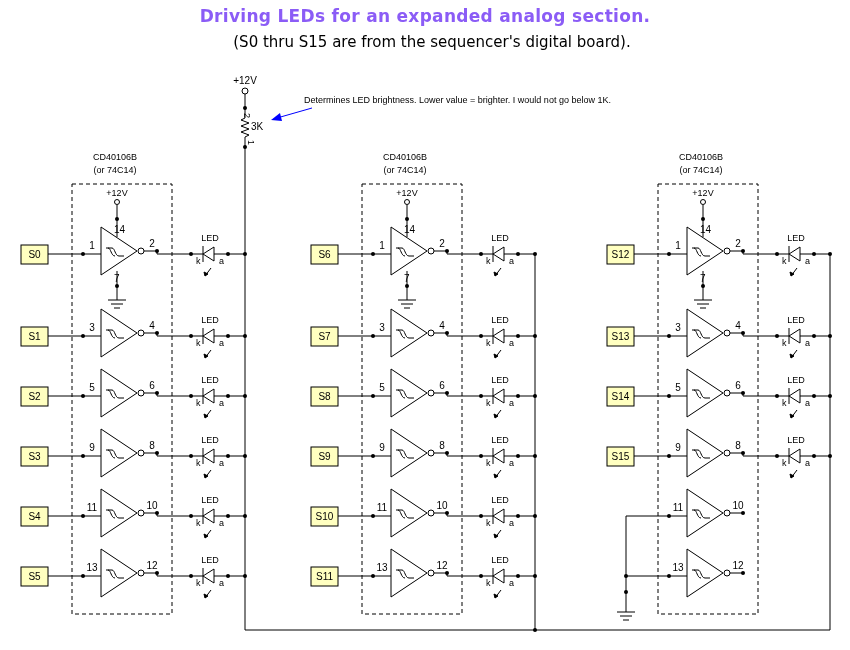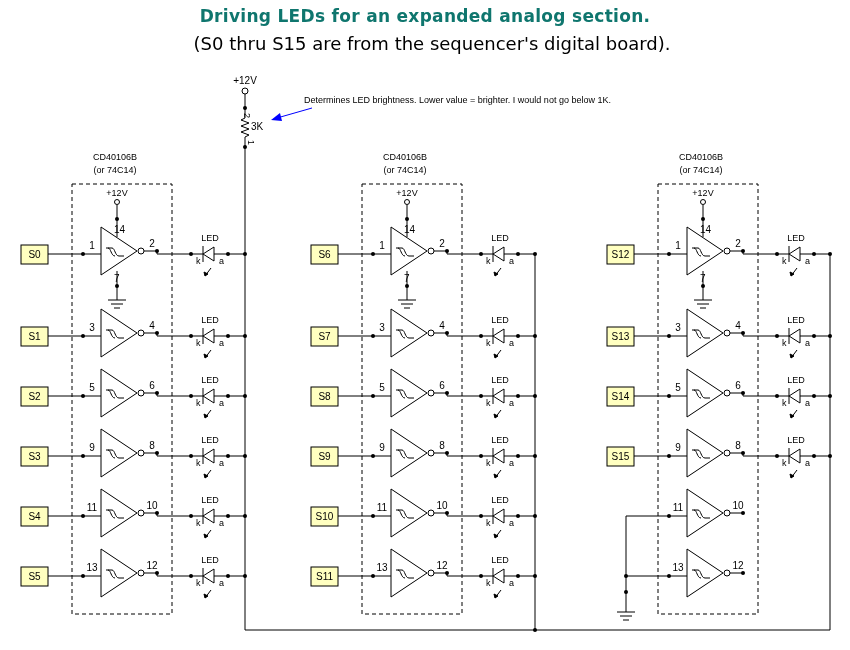--- a/index.html
+++ b/index.html
@@ -1,18 +1,18 @@
 <!DOCTYPE html>
 <html><head>
 <meta charset="utf-8">
 <style>
   html,body{margin:0;padding:0;background:#ffffff;}
   body{width:850px;height:650px;position:relative;overflow:hidden;font-family:"DejaVu Sans","Liberation Sans",sans-serif;}
-  .title{position:absolute;left:0;width:850px;top:6px;text-align:center;font-weight:bold;font-size:17px;letter-spacing:0.3px;color:#0f766e;}
-  .subtitle{position:absolute;left:0;width:850px;top:33px;text-align:center;font-size:18px;color:#000;padding-left:14px;box-sizing:border-box;}
+  .title{position:absolute;left:0;width:850px;top:6px;text-align:center;font-weight:bold;font-size:17px;letter-spacing:0.3px;color:#8b5cf6;}
+  .subtitle{position:absolute;left:0;width:850px;top:33px;text-align:center;font-size:15px;color:#000;padding-left:14px;box-sizing:border-box;}
   svg{position:absolute;left:0;top:0;}
   svg text{font-family:"Liberation Sans","DejaVu Sans",sans-serif;fill:#000;}
   .lbl{font-size:10px;}
   .small{font-size:9px;}
 </style>
 </head>
 <body>
 
 <div class="title">Driving LEDs for an expanded analog section.</div>
 <div class="subtitle">(S0 thru S15 are from the sequencer's digital board).</div>

